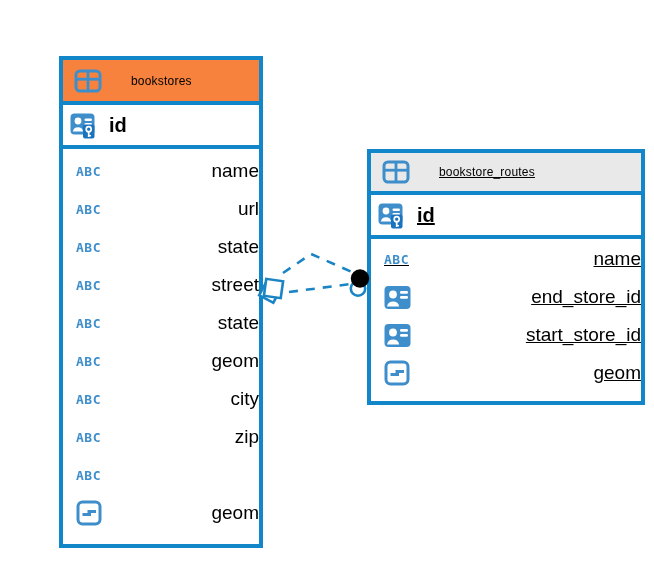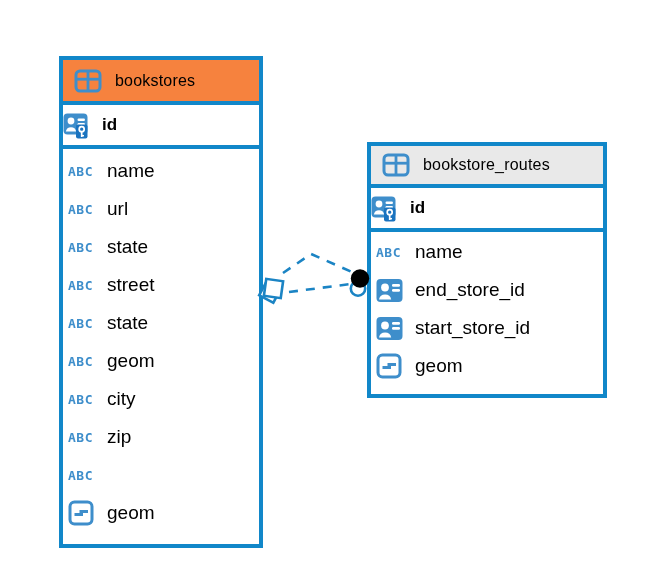--- a/index.html
+++ b/index.html
@@ -23,64 +23,66 @@
   .entity{
     position:absolute;
     background:#fff;
     border:4px solid var(--border-blue);
     display:flex;
     flex-direction:column;
   }
   .entity-header{
     display:flex;
     align-items:center;
-    gap:10px;
+    gap:26px;
     padding-left:11px;
     border-bottom:4px solid var(--border-blue);
-    font-size:16px;
+    font-size:12px;
     letter-spacing:.2px;
   }
   .entity-header.orange{background:var(--header-orange);}
   .entity-header.gray{background:var(--header-gray);}
   .pk-row{
     display:flex;
     align-items:center;
     gap:8px;
+    padding-left:7px;
     border-bottom:4px solid var(--border-blue);
-    font-size:17px;
+    font-size:20px;
     font-weight:700;
   }
   .columns{display:flex;flex-direction:column;padding-top:3px;}
   .col-row{
     height:38px;
     display:flex;
     align-items:center;
     gap:8px;
-    padding-left:5px;
+    padding-left:13px;
     font-size:19px;
+    justify-content:space-between;
   }
   .icon-cell{
     width:31px;
     display:flex;
     align-items:center;
     justify-content:flex-start;
     flex:0 0 auto;
   }
   .abc-icon{
     font-family:"DejaVu Sans Mono","Liberation Mono",monospace;
     font-size:13px;
     font-weight:800;
     letter-spacing:.5px;
     color:var(--icon-blue);
     line-height:1;
   }
   #bookstores{left:59px;top:56px;width:204px;height:492px;}
   #bookstores .entity-header{height:45px;}
   #bookstores .pk-row{height:44px;}
-  #bookstore-routes{left:367px;top:142px;width:240px;height:256px;}
+  #bookstore-routes{left:367px;top:149px;width:278px;height:256px;text-decoration:underline;}
   #bookstore-routes .entity-header{height:42px;}
   #bookstore-routes .pk-row{height:44px;}
   #bookstore-routes .columns{padding-top:1px;}
   #connector-layer{
     position:absolute;
     left:0;top:0;width:654px;height:570px;
     pointer-events:none;
   }
   #connector-layer g{pointer-events:all;}
   .label{white-space:nowrap;}

